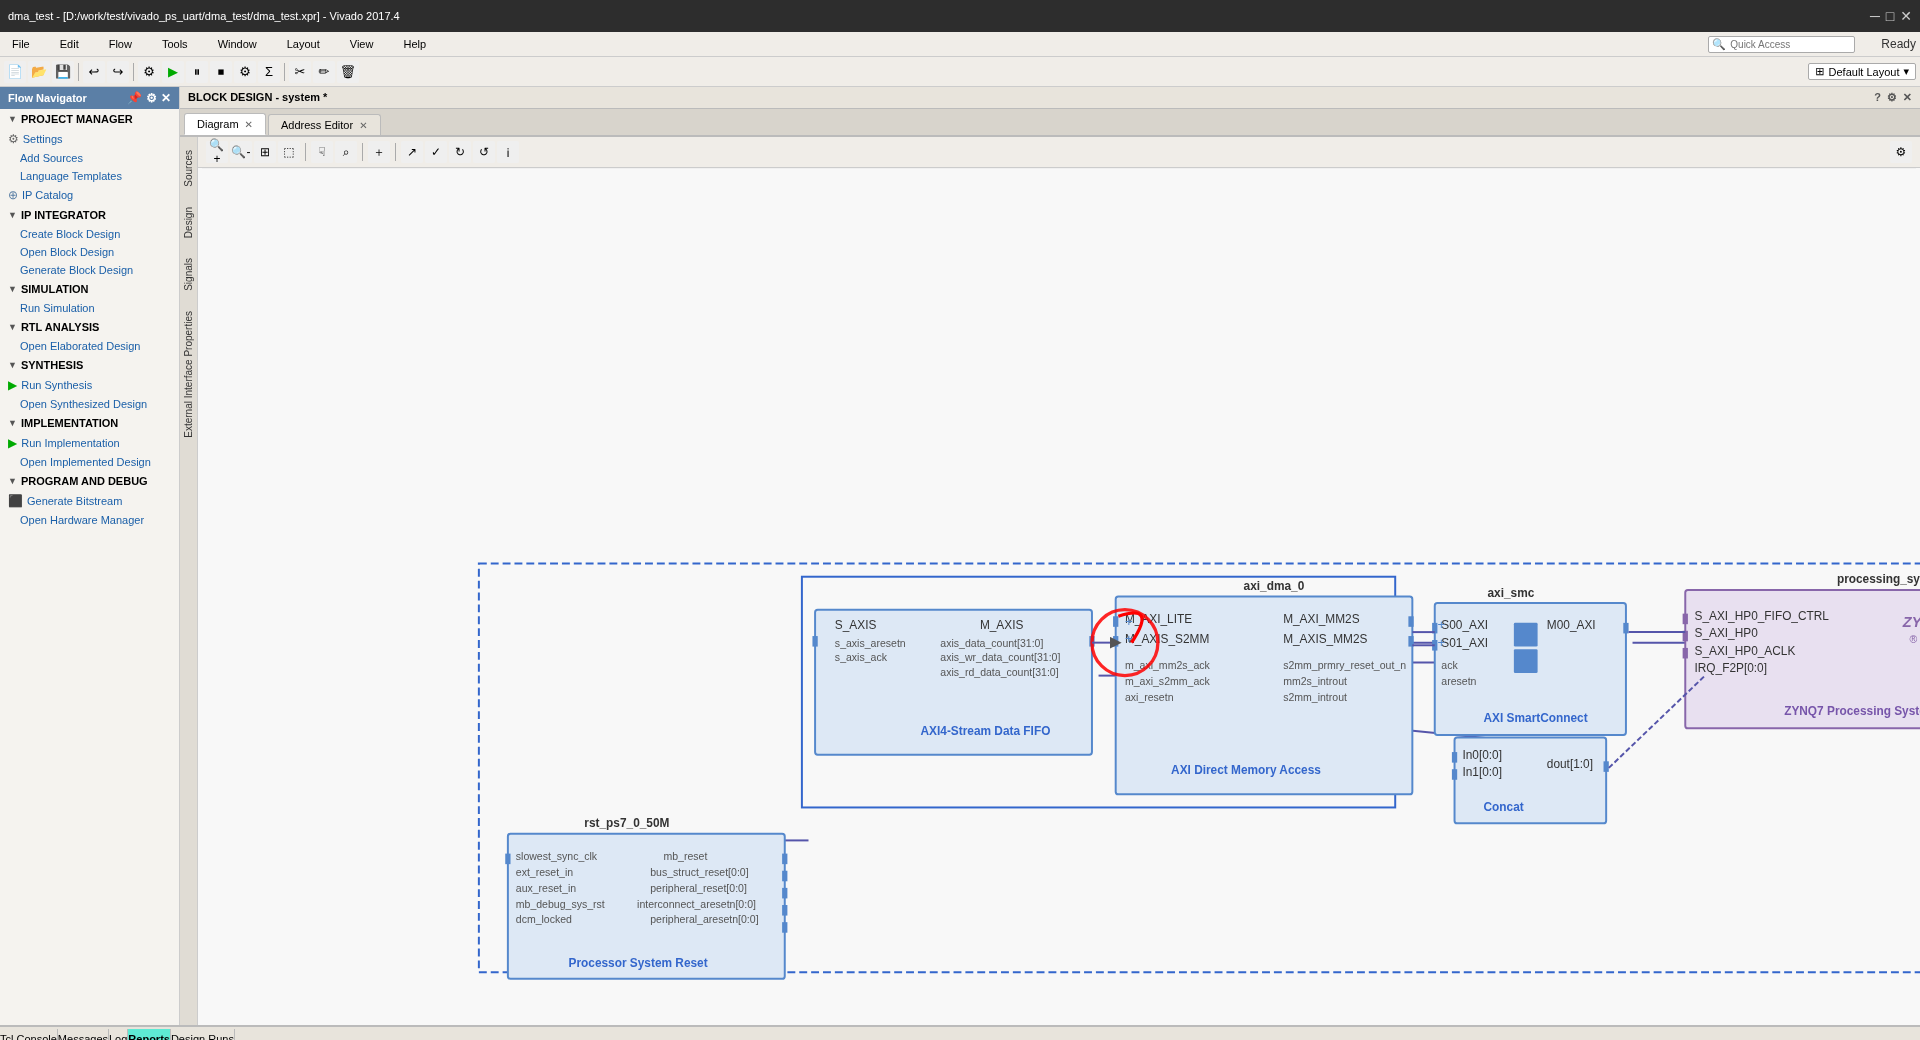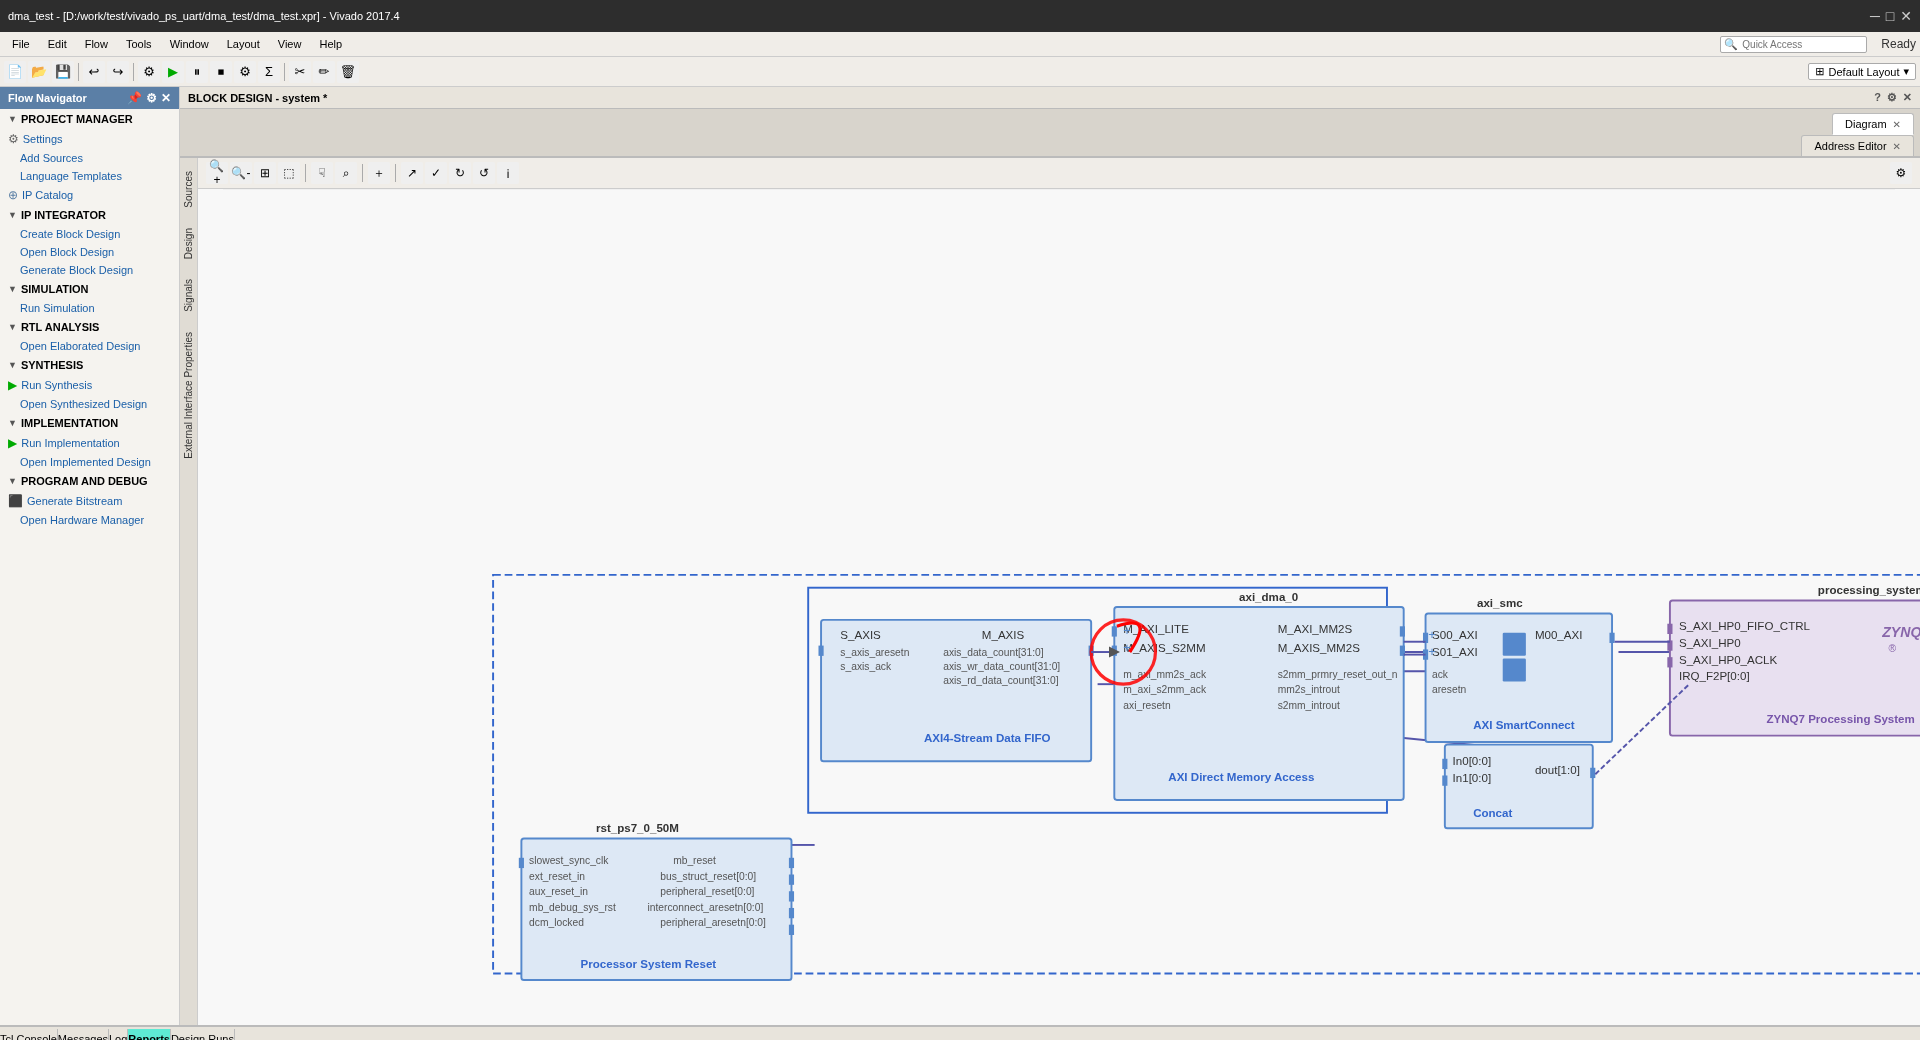--- a/index.html
+++ b/index.html
@@ -2,21 +2,21 @@
 <html><head>
   <meta charset="utf-8">
   <style>
     * { box-sizing: border-box; margin: 0; padding: 0; }
     body { font-family: 'Segoe UI', Arial, sans-serif; font-size: 11px; background: #d4d0c8; overflow: hidden; width: 1920px; height: 1040px; }
     
     
     #title-bar { background: #2d2d2d; color: #fff; height: 22px; display: flex; align-items: center; padding: 16px 8px; justify-content: space-between; }
 
     
-    #menu-bar { background: #f0ede8; height: 24px; display: flex; align-items: center; padding: 12px 4px; border-bottom: 1px solid #ccc; gap: 2px; }
+    #menu-bar { background: #f0ede8; height: 24px; display: flex; align-items: center; padding: 12px 4px; border-bottom: 1px solid #ccc; gap: 14px; }
     .menu-item { padding: 2px 8px; font-size: 11px; cursor: pointer; border-radius: 2px; }
     #search-box { margin-left: auto; display: flex; align-items: center; border: 1px solid #aaa; background: #fff; padding: 1px 4px; border-radius: 2px; gap: 4px; }
     #search-box input { border: none; outline: none; font-size: 10px; width: 120px; }
     #ready-label { margin-left: 12px; font-size: 12px; color: #333; }
 
     
     #toolbar { background: #f0ede8; height: 30px; display: flex; align-items: center; padding: 0 4px; border-bottom: 1px solid #ccc; gap: 2px; }
     .tb-btn { width: 22px; height: 22px; display: flex; align-items: center; justify-content: center; cursor: pointer; border: 1px solid transparent; border-radius: 2px; font-size: 13px; }
     .tb-sep { width: 1px; height: 18px; background: #aaa; margin: 0 2px; }
     #layout-selector { margin-left: auto; display: flex; align-items: center; border: 1px solid #aaa; background: #fff; padding: 1px 6px; font-size: 11px; cursor: pointer; border-radius: 2px; }
@@ -35,24 +35,24 @@
     .nav-triangle { font-size: 9px; color: #555; }
     .nav-item { padding: 3px 8px 3px 20px; font-size: 11px; cursor: pointer; color: #1a5fa8; }
     .nav-item.with-icon { padding-left: 8px; display: flex; align-items: center; gap: 4px; }
     .nav-item .run-icon { color: #00aa00; font-size: 12px; }
     .nav-item .gear-icon { color: #666; font-size: 12px; }
 
     
     #content { flex: 1; display: flex; flex-direction: column; overflow: hidden; }
 
     
-    #bd-header { background: #e8e4dc; padding: 4px 8px; font-size: 11px; font-weight: bold; border-bottom: 1px solid #bbb; display: flex; align-items: center; justify-content: space-between; }
-
-    
-    #tab-bar { background: #d8d4cc; display: flex; align-items: flex-end; padding: 4px 4px 0; border-bottom: 2px solid #bbb; flex-direction: column; }
+    #bd-header { background: #e8e4dc; padding: 4px 8px; font-size: 11px; font-weight: bold; border-bottom: 1px solid #bbb; display: flex; justify-content: space-between; }
+
+    
+    #tab-bar { background: #d8d4cc; display: flex; align-items: flex-end; padding: 4px 4px 0; border-bottom: 2px solid #bbb; }
     .tab { padding: 4px 12px; font-size: 11px; cursor: pointer; border: 1px solid #bbb; border-bottom: none; border-radius: 3px 3px 0 0; background: #e8e4dc; margin-right: 2px; display: flex; align-items: center; gap: 6px; }
     .tab.active { background: #fff; border-bottom: 1px solid #fff; z-index: 1; }
     .tab .close-x { font-size: 10px; color: #666; cursor: pointer; }
 
     
     #side-tabs { width: 18px; background: #e0dcd4; border-right: 1px solid #ccc; display: flex; flex-direction: column; align-items: center; padding-top: 4px; gap: 2px; }
     .side-tab { writing-mode: vertical-rl; transform: rotate(180deg); font-size: 10px; padding: 8px 3px; cursor: pointer; color: #333; border: 1px solid transparent; }
 
     
     #diagram-toolbar { background: #f0ede8; padding: 4px 8px; display: flex; align-items: center; gap: 2px; border-bottom: 1px solid #ccc; }

